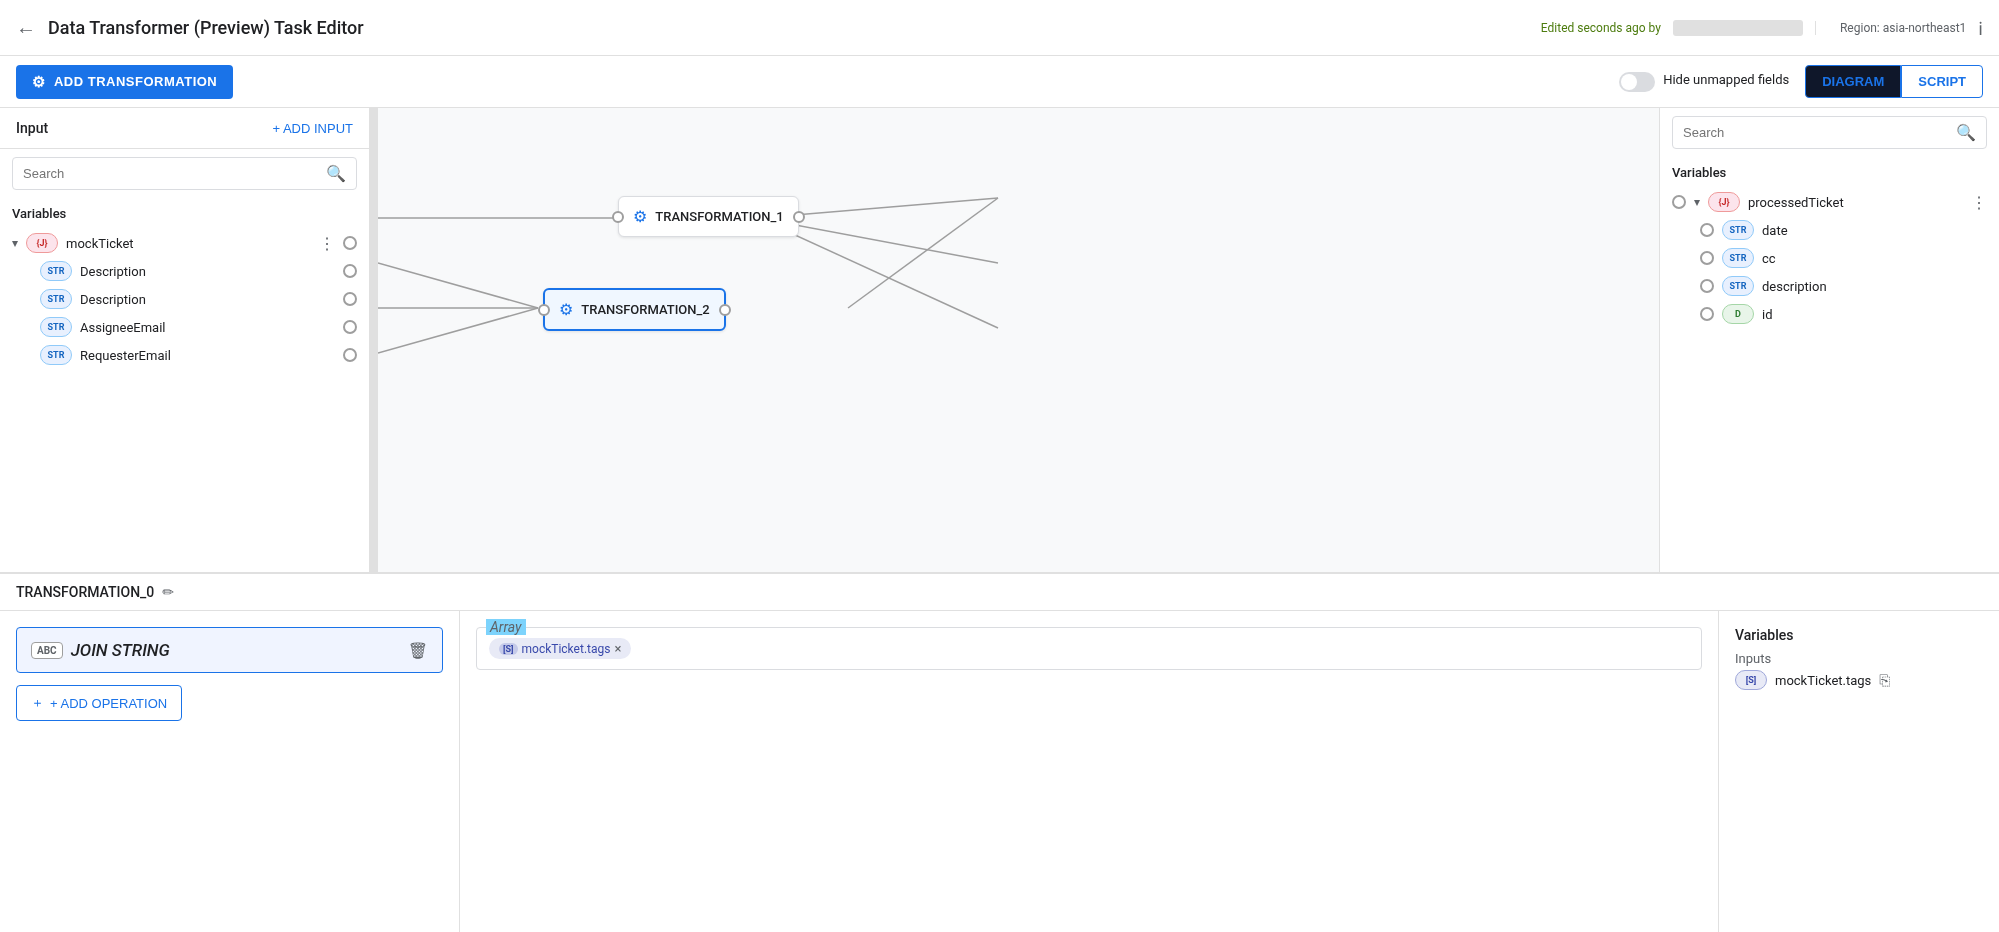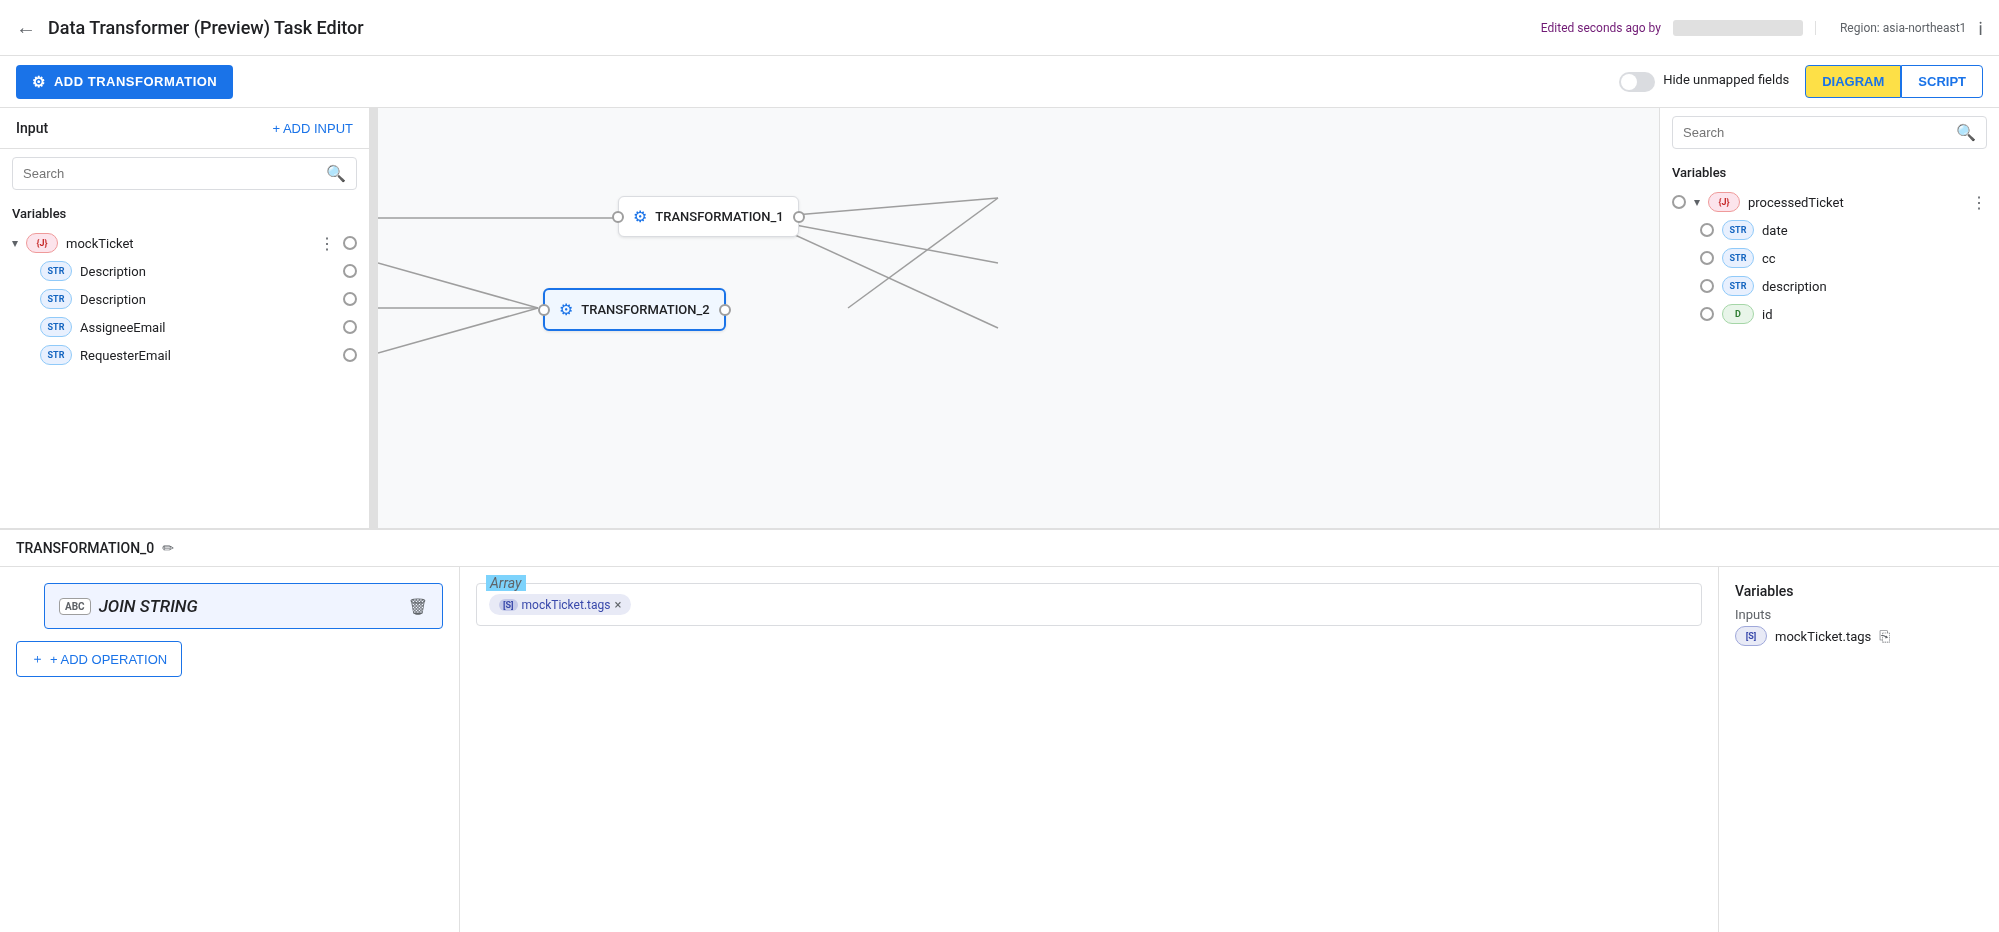--- a/index.html
+++ b/index.html
@@ -5,21 +5,21 @@
     * { box-sizing: border-box; margin: 0; padding: 0; }
     body { font-family: 'Roboto', Arial, sans-serif; font-size: 13px; background: #f8f9fa; color: #202124; overflow: hidden; width: 1999px; height: 932px; }
 
     
     .top-bar {
       display: flex; align-items: center; padding: 0 16px; height: 56px;
       background: #fff; border-bottom: 1px solid #e0e0e0; gap: 12px;
     }
     .back-btn { background: none; border: none; cursor: pointer; color: #5f6368; font-size: 20px; }
     .title { font-size: 18px; font-weight: 500; color: #202124; flex: 1; }
-    .edited-info { font-size: 12px; color: #701a75; }
+    .edited-info { font-size: 12px; color: #4d7c0f; }
     .region-info { font-size: 12px; color: #5f6368; border-left: 1px solid #e0e0e0; padding-left: 24px; }
     .info-btn { background: none; border: none; cursor: pointer; font-size: 18px; color: #5f6368; }
 
     
     .toolbar {
       display: flex; align-items: center; padding: 0 16px; height: 52px;
       background: #fff; border-bottom: 1px solid #e0e0e0; gap: 16px;
     }
     .add-transformation-btn {
       display: flex; align-items: center; gap: 8px;
@@ -35,21 +35,21 @@
     .toggle-switch::after {
       content: ''; position: absolute; top: 2px; left: 2px;
       width: 16px; height: 16px; background: #fff; border-radius: 50%;
       transition: left 0.2s;
     }
     .diagram-script-tabs { display: flex; }
     .tab-btn {
       padding: 8px 16px; border: 1px solid #1a73e8; background: #fff;
       color: #1a73e8; font-size: 13px; font-weight: 600; cursor: pointer;
     }
-    .tab-btn.active { background: #fde047; }
+    .tab-btn.active { background: #0f172a; }
     .tab-btn:first-child { border-radius: 4px 0 0 4px; }
     .tab-btn:last-child { border-radius: 0 4px 4px 0; }
 
     
     .main-layout { display: flex; height: calc(932px - 56px - 52px); }
 
     
     .left-panel {
       width: 370px; min-width: 370px; background: #fff; border-right: 1px solid #e0e0e0;
       display: flex; flex-direction: column; overflow: hidden;
@@ -126,38 +126,38 @@
       display: flex; flex-direction: column;
     }
     .right-search-box {
       display: flex; align-items: center; margin: 8px 12px;
       border: 1px solid #dadce0; border-radius: 4px; padding: 6px 10px; gap: 8px;
     }
     .right-search-box input { border: none; outline: none; font-size: 13px; flex: 1; background: transparent; }
 
     
     .bottom-panel {
-      position: absolute; bottom: 0; left: 0; right: 0; height: 404px;
+      position: absolute; bottom: 0; left: 0; right: 0; height: 360px;
       background: #fff; border-top: 2px solid #e0e0e0; display: flex; flex-direction: column;
     }
     .bottom-header {
       display: flex; align-items: center; gap: 8px; padding: 10px 16px; border-bottom: 1px solid #e0e0e0;
     }
     .bottom-title { font-size: 14px; font-weight: 500; }
     .edit-icon { color: #5f6368; cursor: pointer; font-size: 14px; }
 
     .bottom-content { display: flex; flex: 1; overflow: hidden; }
 
     .operations-panel {
       width: 460px; min-width: 460px; padding: 16px; border-right: 1px solid #e0e0e0;
       display: flex; flex-direction: column; gap: 12px;
     }
     .join-string-card {
       display: flex; align-items: center; justify-content: space-between;
-      border: 1px solid #1a73e8; border-radius: 4px; padding: 12px 14px; background: #f0f4ff; margin-left: 28px;
+      border: 1px solid #1a73e8; border-radius: 4px; padding: 12px 14px; background: #f0f4ff;
     }
     .join-string-left { display: flex; align-items: center; gap: 8px; }
     .rbc-badge {
       background: #fff; border: 1px solid #9e9e9e; border-radius: 4px;
       padding: 2px 5px; font-size: 10px; font-weight: 700; color: #5f6368;
     }
     .join-string-label { font-size: 17px; font-weight: 500; font-style: italic; }
     .delete-btn { background: none; border: none; cursor: pointer; color: #5f6368; font-size: 16px; }
 
     .add-operation-btn {

